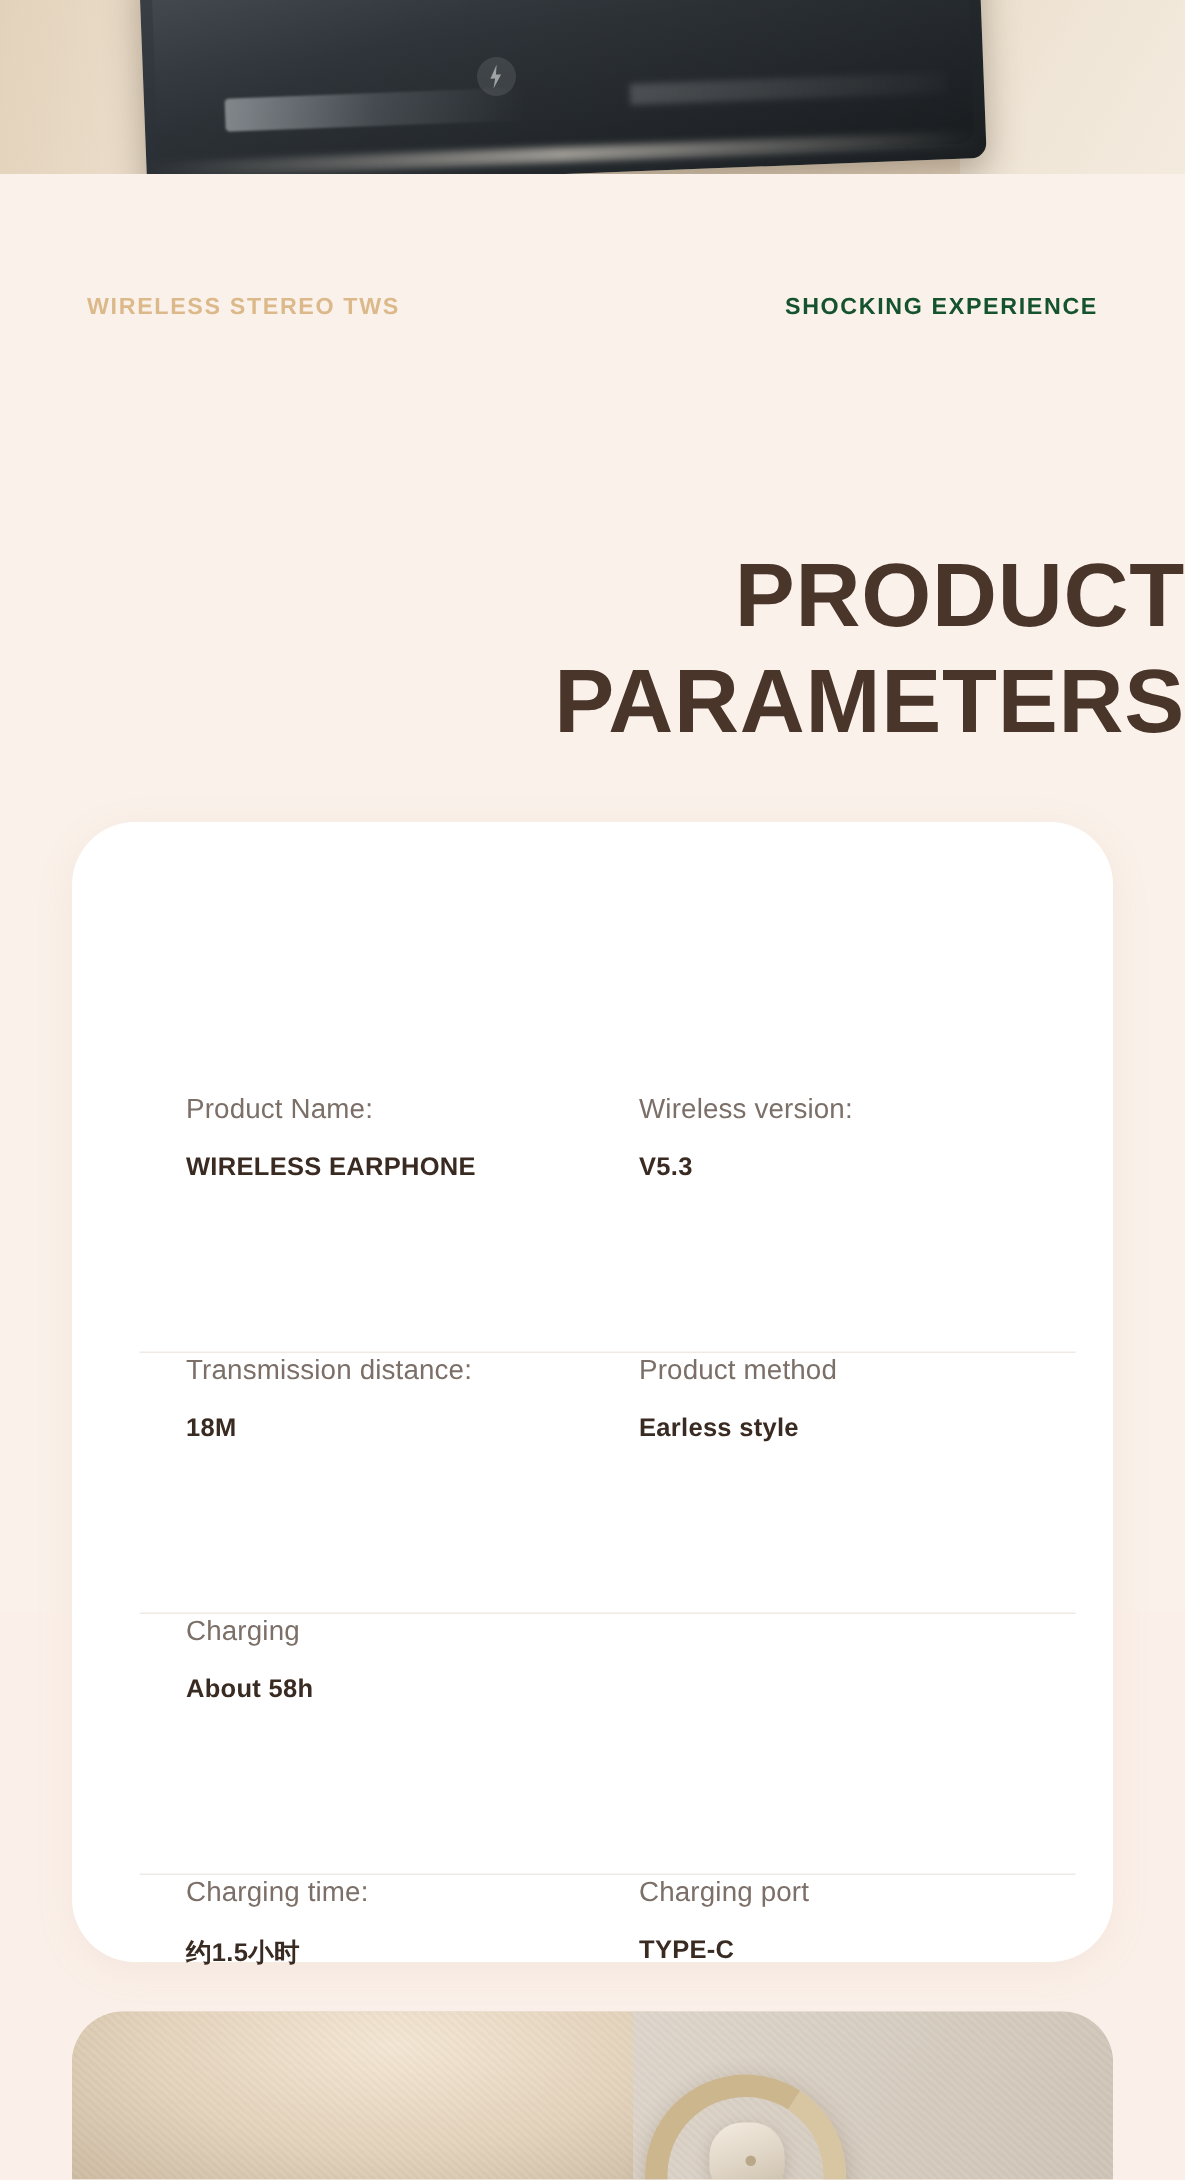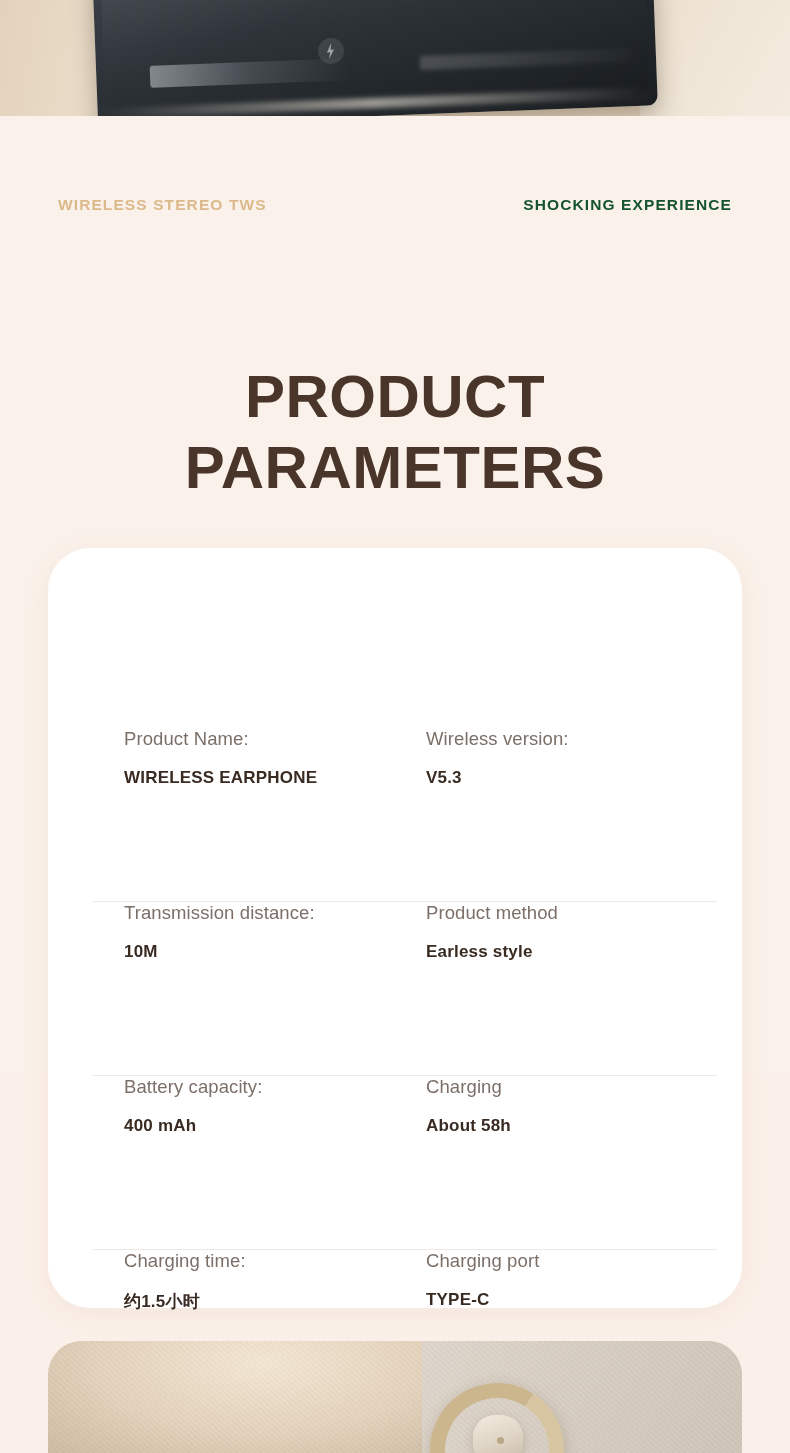--- a/index.html
+++ b/index.html
@@ -130,21 +130,21 @@
     letter-spacing: 1.1px;
   }
   .eyebrow.right {
     color: #14532d;
   }
 
   .title {
     position: absolute;
     top: 205px;
     left: 0; right: 0;
-    text-align: center;
+    text-align: right;
     color: #4a352a;
     font-size: 60px;
     line-height: 71px;
     font-weight: 800;
     letter-spacing: 0.5px;
   }
   .title .line2 { display: block; }
 
   
   .card {
@@ -295,34 +295,30 @@
         <div class="spec-cell">
           <div class="spec-label">Wireless version:</div>
           <div class="spec-value">V5.3</div>
         </div>
         <div class="divider"></div>
       </div>
 
       <div class="spec-row">
         <div class="spec-cell">
           <div class="spec-label">Transmission distance:</div>
-          <div class="spec-value">10M</div>
+          <div class="spec-value">18M</div>
         </div>
         <div class="spec-cell">
           <div class="spec-label">Product method</div>
           <div class="spec-value">Earless style</div>
         </div>
         <div class="divider"></div>
       </div>
 
       <div class="spec-row">
-        <div class="spec-cell">
-          <div class="spec-label">Battery capacity:</div>
-          <div class="spec-value">400 mAh</div>
-        </div>
         <div class="spec-cell">
           <div class="spec-label">Charging</div>
           <div class="spec-value">About 58h</div>
         </div>
         <div class="divider"></div>
       </div>
 
       <div class="spec-row">
         <div class="spec-cell">
           <div class="spec-label">Charging time:</div>

